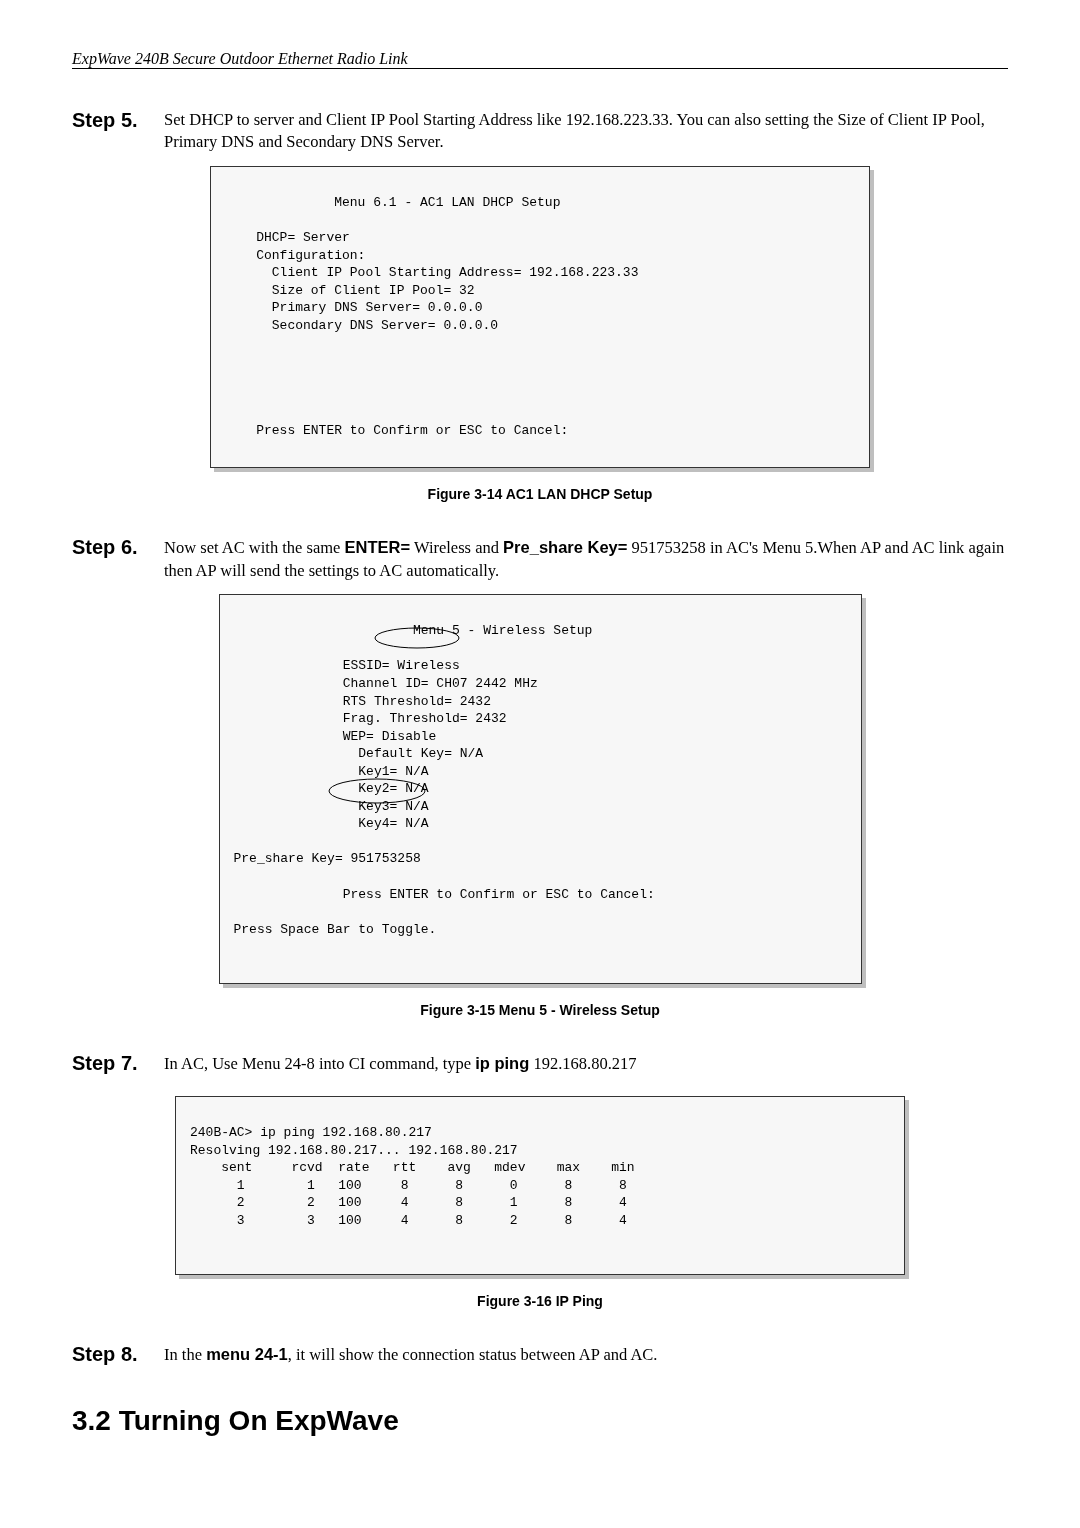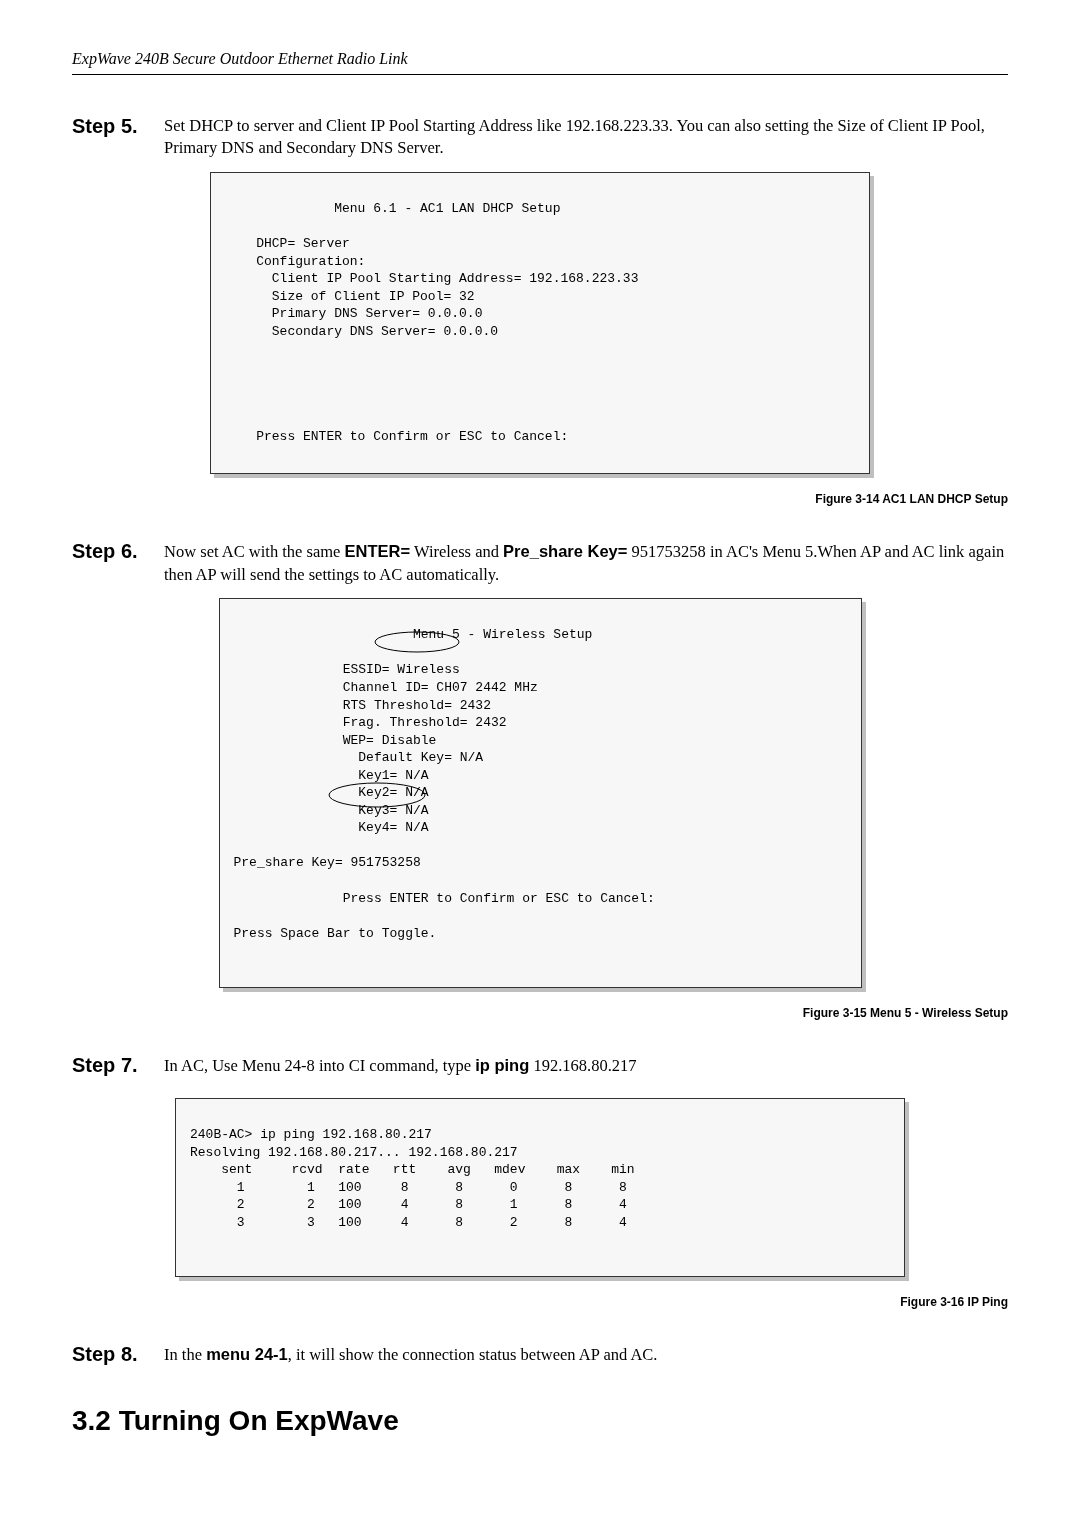--- a/index.html
+++ b/index.html
@@ -1,18 +1,18 @@
 <!DOCTYPE html>
 <html><head>
 <meta charset="utf-8">
 <style>
   * { box-sizing: border-box; margin: 0; padding: 0; }
   html, body { width: 1080px; background: #fff; font-family: "Times New Roman", Times, serif; color: #000; }
   body { padding: 50px 72px 40px 72px; }
-  .header-italic { font-style: italic; font-size: 16px; margin-bottom: 6px; }
+  .header-italic { font-style: italic; font-size: 16px; }
   .hr-top { border: none; border-top: 1.5px solid #000; margin-bottom: 40px; }
   .step-row { display: flex; gap: 20px; margin-bottom: 12px; }
   .step-label { font-family: Arial, Helvetica, sans-serif; font-weight: bold; font-size: 20px; min-width: 72px; }
   .step-body { font-size: 16.5px; line-height: 1.35; }
   .code-sans { font-family: Arial, Helvetica, sans-serif; font-weight: bold; }
   .terminal-wrap { margin: 4px auto 8px auto; display: flex; justify-content: center; }
   .terminal-wrap.narrow1 { width: 660px; justify-content: center; }
   .terminal-wrap.narrow2 { width: 643px; }
   .terminal-wrap.narrow3 { width: 730px; }
   .terminal {
@@ -21,21 +21,21 @@
     box-shadow: 4px 4px 0 #bfbfbf;
     font-family: "Courier New", Courier, monospace;
     font-size: 13px;
     line-height: 1.35;
     white-space: pre;
     padding: 10px 14px 10px 14px;
     width: 100%;
     position: relative;
   }
   .terminal svg { position: absolute; top: 0; left: 0; pointer-events: none; }
-  .fig-caption { text-align: right; font-family: Arial, Helvetica, sans-serif; font-weight: bold; font-size: 12px; margin: 18px 0 34px 0; }
+  .fig-caption { text-align: center; font-family: Arial, Helvetica, sans-serif; font-weight: bold; font-size: 14px; margin: 18px 0 34px 0; }
   .section-title { font-family: Arial, Helvetica, sans-serif; font-weight: bold; font-size: 28px; margin-top: 38px; margin-bottom: 44px; }
   .spacer-small { height: 4px; }
 </style>
 </head>
 <body>
 
 <div class="header-italic">ExpWave 240B Secure Outdoor Ethernet Radio Link</div>
 <hr class="hr-top">
 
 <div class="step-row">

